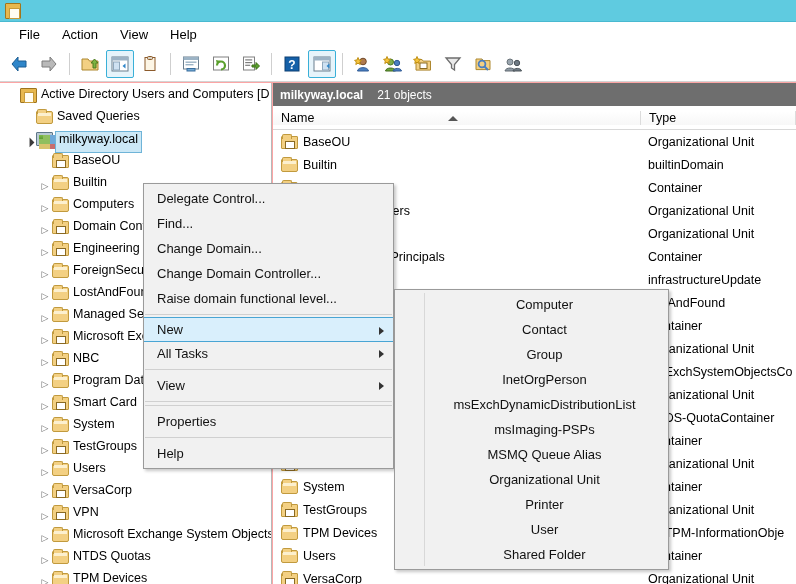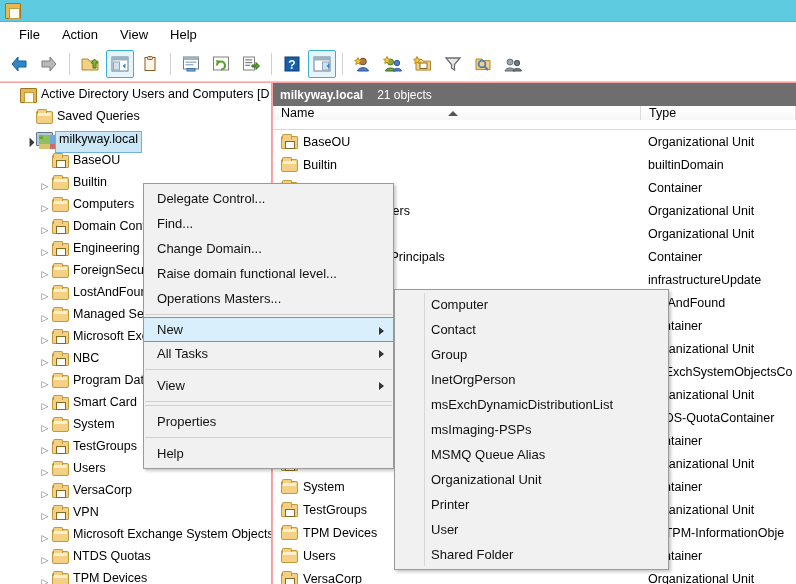--- a/index.html
+++ b/index.html
@@ -183,21 +183,21 @@
   .list-header {
     height: 23px; background: #6e6e6e;
     display: flex; align-items: center;
     color: #fff; font-size: 12px;
     padding-left: 7px;
   }
   .list-header .lh-title { font-weight: bold; }
   .list-header .lh-count { margin-left: 14px; font-weight: normal; text-align: center; }
 
   .col-header {
-    height: 24px; display: flex; align-items: flex-start;
+    height: 24px; display: flex; align-items: center;
     background: #fff;
     border-bottom: 1px solid #d8d8d8;
   }
   .col-cell {
     display: flex; align-items: center;
     padding-left: 8px;
     font-size: 12.5px;
     border-right: 1px solid #dcdcdc;
     position: relative;
     background: linear-gradient(#ffffff,#f7f7f7);
@@ -228,21 +228,21 @@
   .ctxmenu {
     position: absolute;
     background: #f1f1f1;
     border: 1px solid #9a9a9a;
     box-shadow: 2px 2px 3px rgba(0,0,0,.22);
     padding: 2px 0;
     z-index: 40;
   }
   .ctx-main { left: 143px; top: 139px; width: 251px; margin-top: 44px; }
   .ctx-sub  { left: 394px; top: 289px; width: 275px; }
-  .ctx-sub .ctx-item { padding-left: 36px; }
+  .ctx-sub .ctx-item { padding-left: 36px; justify-content: center; }
   .ctx-sub::before {
     content: ""; position: absolute; left: 29px; top: 3px;
     width: 1px; bottom: 3px; background: #d8d8d8;
   }
   .ctx-item {
     height: 25px; display: flex; align-items: center;
     padding-left: 13px; padding-right: 10px;
     font-size: 13px; color: #111;
     position: relative;
     white-space: nowrap;
@@ -681,24 +681,24 @@
       <div class="ctx-item">
         <span>Delegate Control...</span>
       </div>
       <div class="ctx-item">
         <span>Find...</span>
       </div>
       <div class="ctx-item">
         <span>Change Domain...</span>
       </div>
       <div class="ctx-item">
+        <span>Change Domain Controller...</span>
+      </div>
+      <div class="ctx-item">
         <span>Raise domain functional level...</span>
-      </div>
-      <div class="ctx-item">
-        <span>Operations Masters...</span>
       </div>
       <div class="ctx-sep"></div>
       <div class="ctx-item highlight">
         <span>New</span>
         <span class="arrow"></span>
       </div>
       <div class="ctx-item">
         <span>All Tasks</span>
         <span class="arrow"></span>
       </div>

